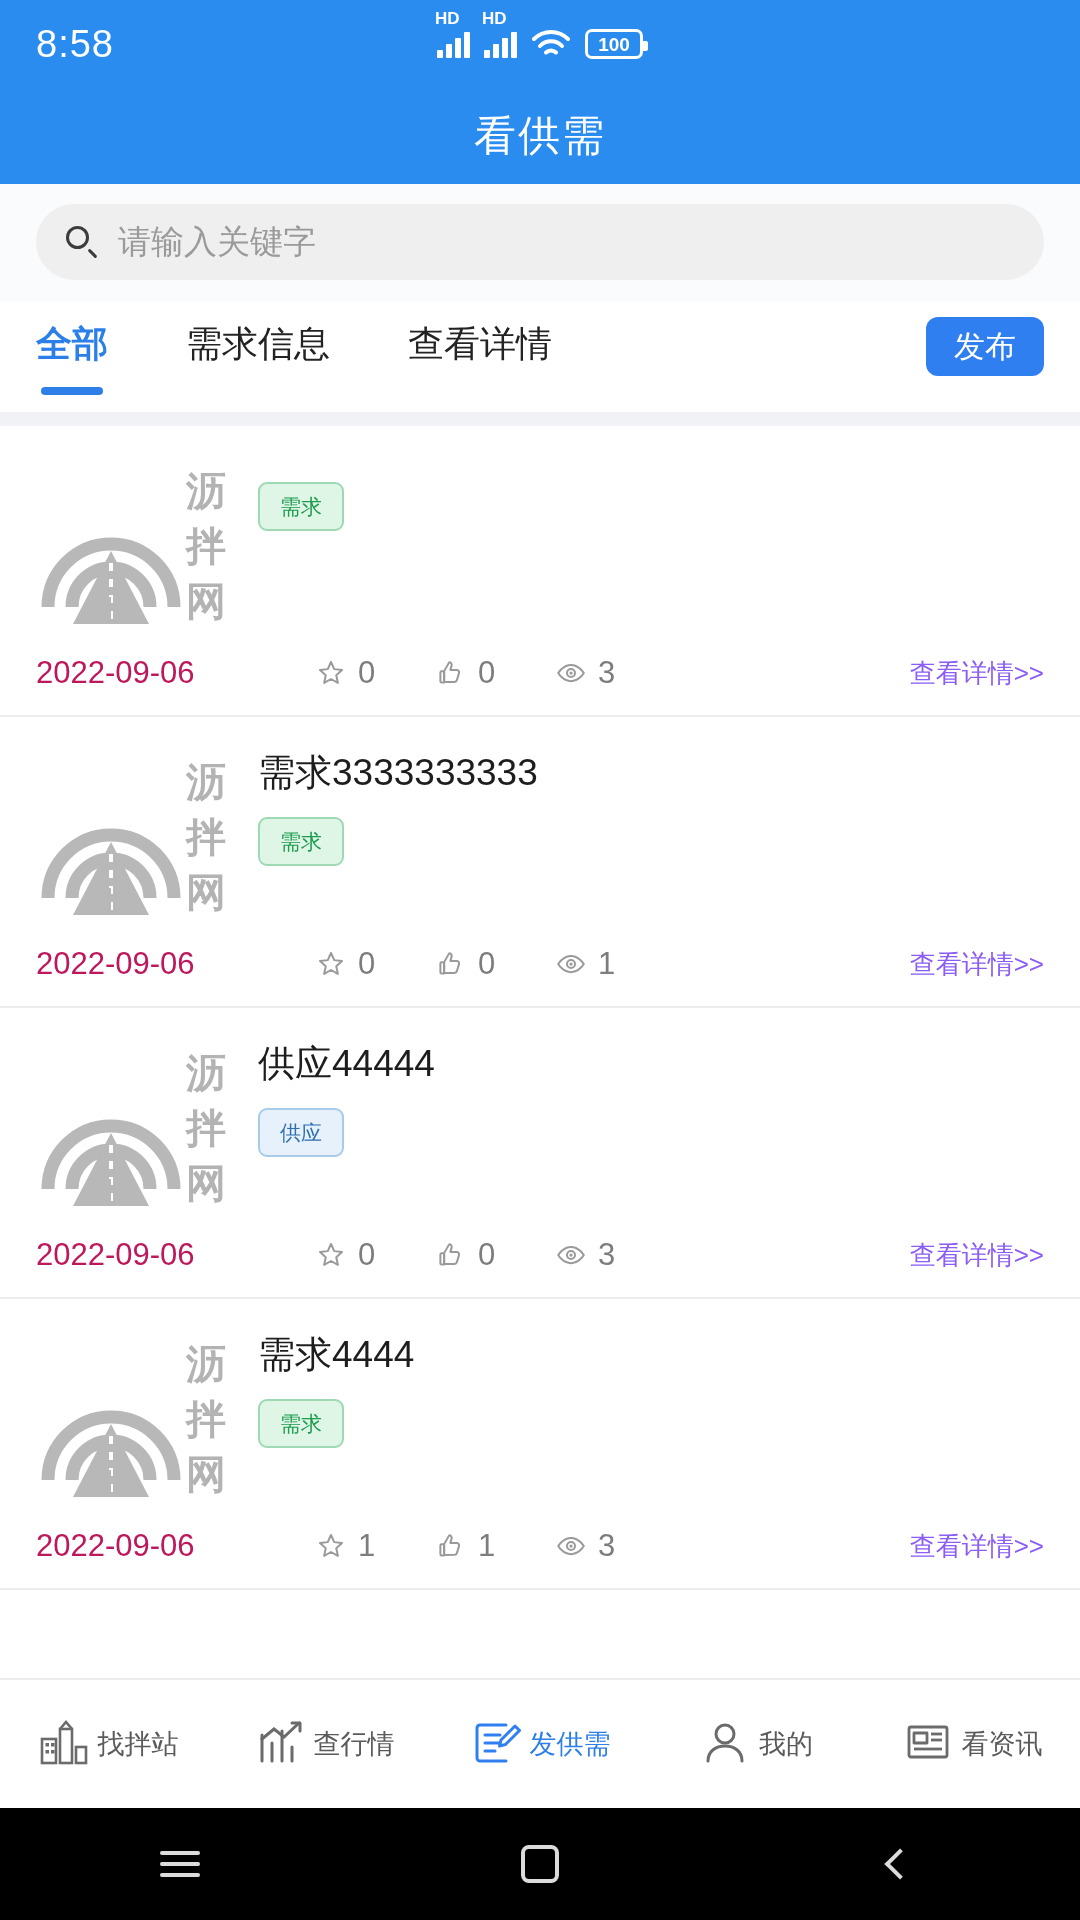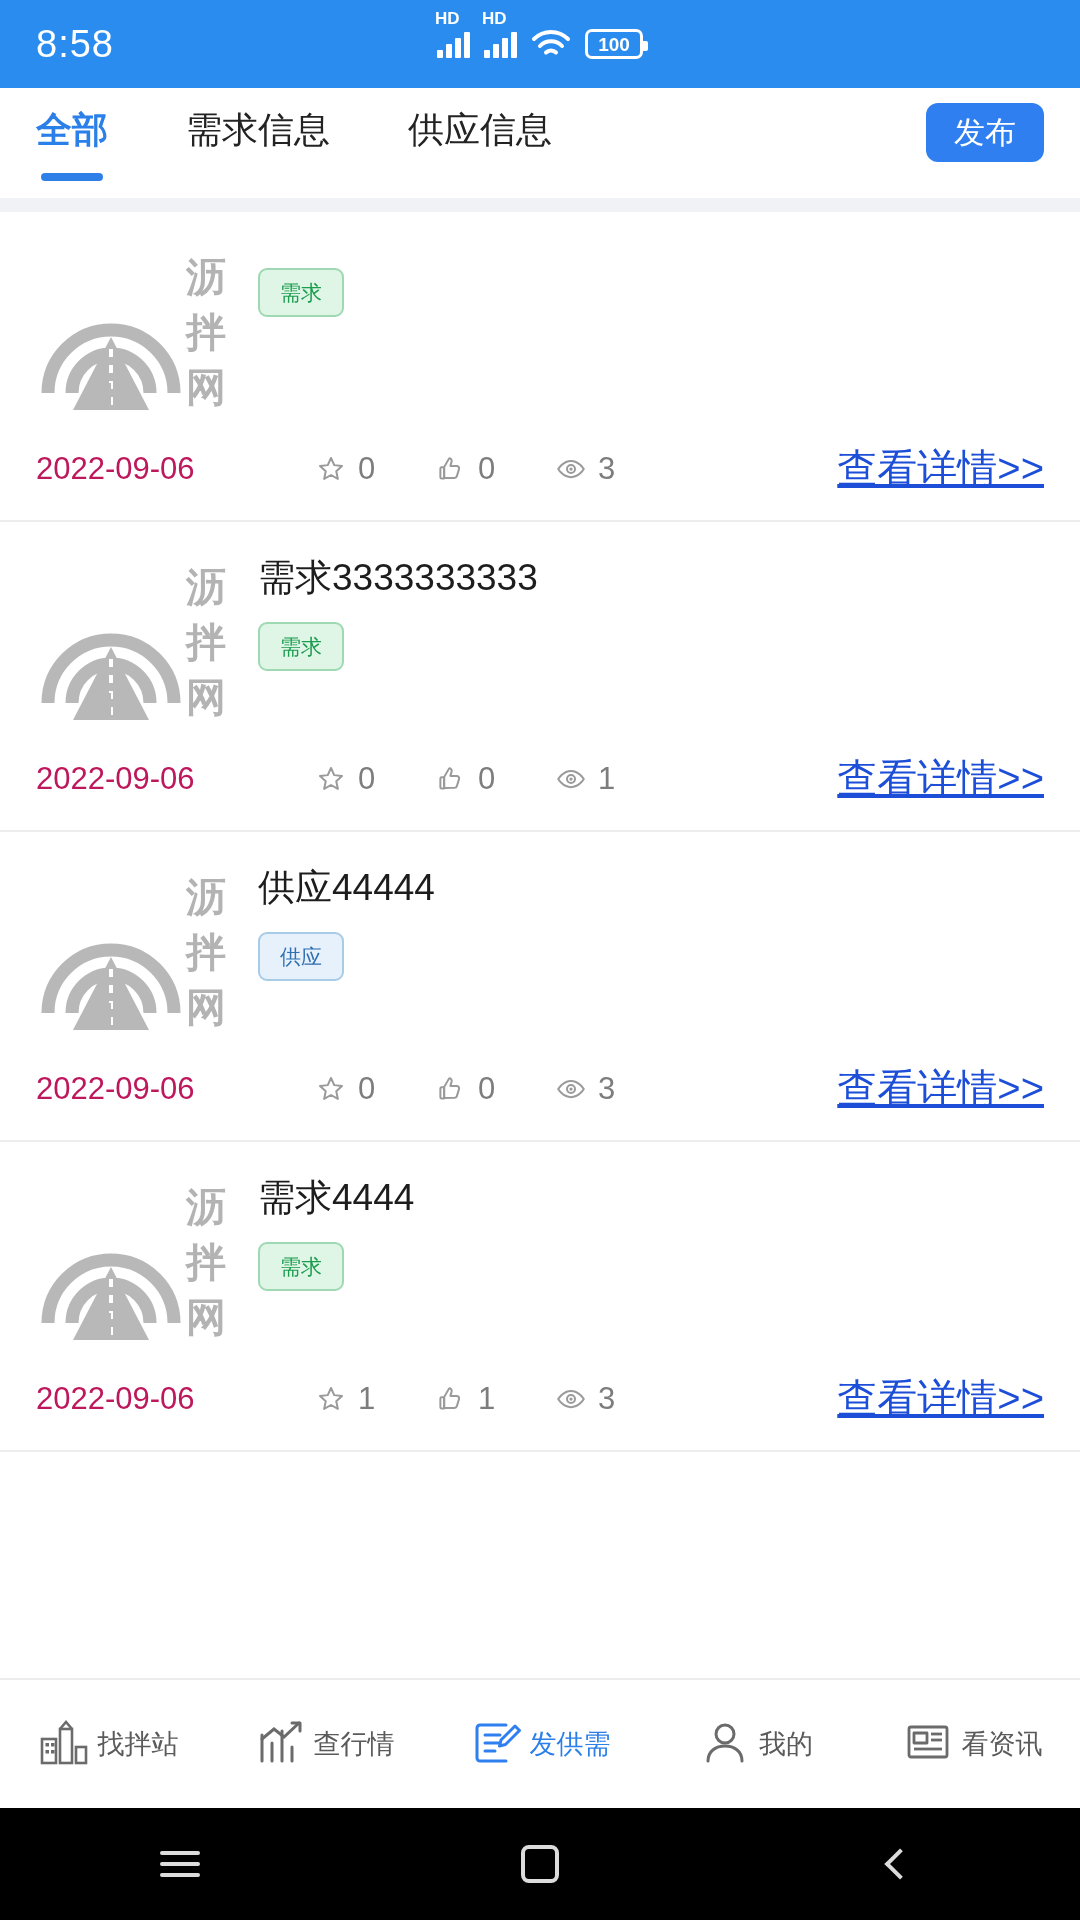--- a/index.html
+++ b/index.html
@@ -85,21 +85,21 @@
     display:inline-block; margin-top:22px; font-size:21px; line-height:1;
     padding:12px 20px; border-radius:9px;
   }
   .badge.demand { background:#dff5e5; border:2px solid #9ed9b4; color:#1b9c4e; }
   .badge.supply { background:#e6f1fb; border:2px solid #a8cbe8; color:#2f6fb0; }
   .c-meta {
     display:flex; align-items:center; padding:26px 0 24px; gap:0;
   }
   .date { font-size:31px; color:#be185d; width:280px; flex:0 0 auto; }
   .stat { display:flex; align-items:center; gap:12px; font-size:31px; color:#7d7d7d; width:120px; flex:0 0 auto; }
-  .detail { margin-left:auto; font-size:40px; color:#1d4ed8;text-decoration:underline; }
+  .detail { margin-left:auto; font-size:26px; color:#8b5cf6; }
   .ic { width:30px; height:30px; flex:0 0 auto; display:block; }
 
   
   .bottomnav {
     height:130px; background:#fff; border-top:2px solid #ececec;
     display:flex; align-items:center; flex:0 0 auto;
   }
   .nav-item { flex:1 1 0; display:flex; align-items:center; justify-content:center; gap:8px; }
   .nav-item .nlbl { font-size:27px; color:#5a5a5a; }
   .nav-item.active .nlbl { color:#2b7fe8; }
@@ -143,26 +143,38 @@
           <path d="M9 17 A15 15 0 0 1 31 17" stroke="#fff" stroke-width="4" fill="none" stroke-linecap="round"></path>
           <path d="M15 23.5 A7 7 0 0 1 25 23.5" stroke="#fff" stroke-width="4" fill="none" stroke-linecap="round"></path>
         </svg>
       </div>
       <div class="batt">
         <span>100</span>
       </div>
     </div>
   </div>
 
-
+  <div class="titlebar">
+    <div class="t">看供需</div>
+  </div>
+
+  <div class="searchwrap">
+    <div class="searchbox">
+      <span class="mag">
+          <i></i>
+          <b></b>
+        </span>
+      <span class="ph">请输入关键字</span>
+    </div>
+  </div>
 
   <div class="tabsbar">
     <div class="tab active">全部</div>
     <div class="tab">需求信息</div>
-    <div class="tab">供应信息</div>
+    <div class="tab">查看详情</div>
     <button class="publish">发布</button>
   </div>
   <div class="tabs-gap"></div>
   <div class="strip"></div>
 
   <div class="list" id="list">
       <div class="card">
     <div class="card-body">
       <div class="logo">
         <span>

